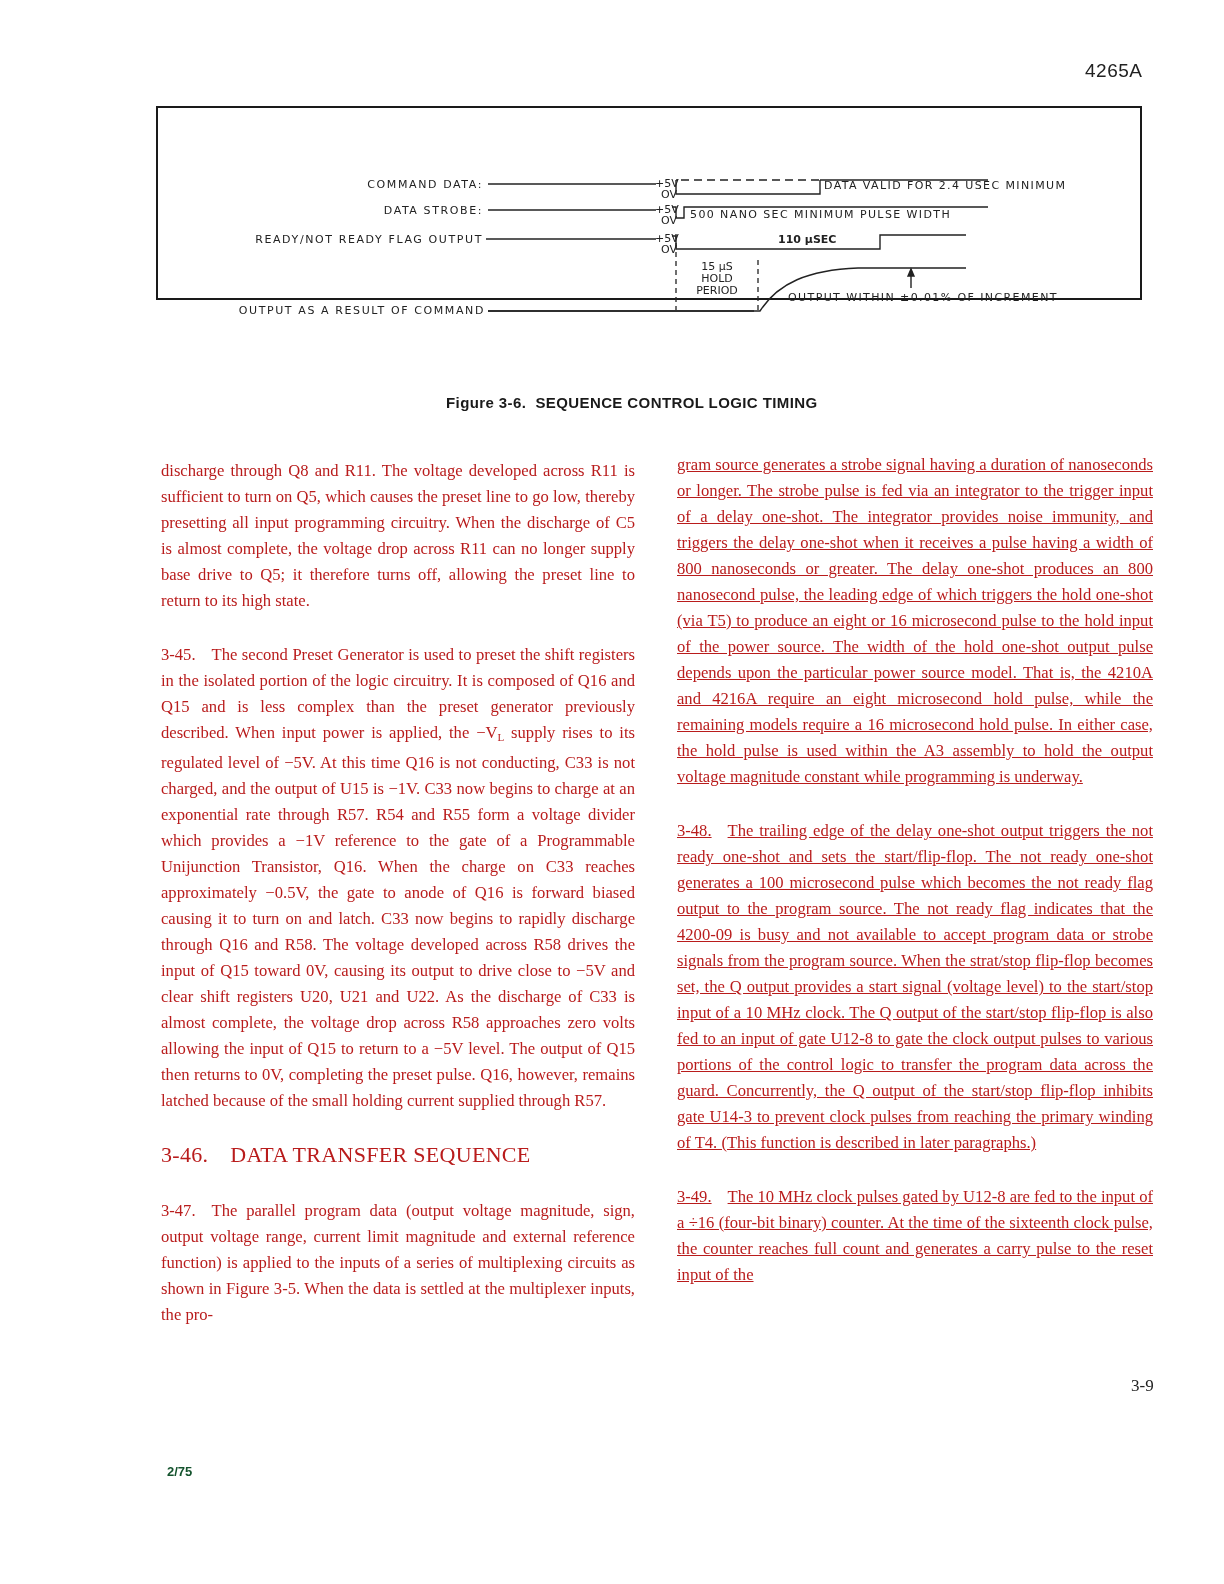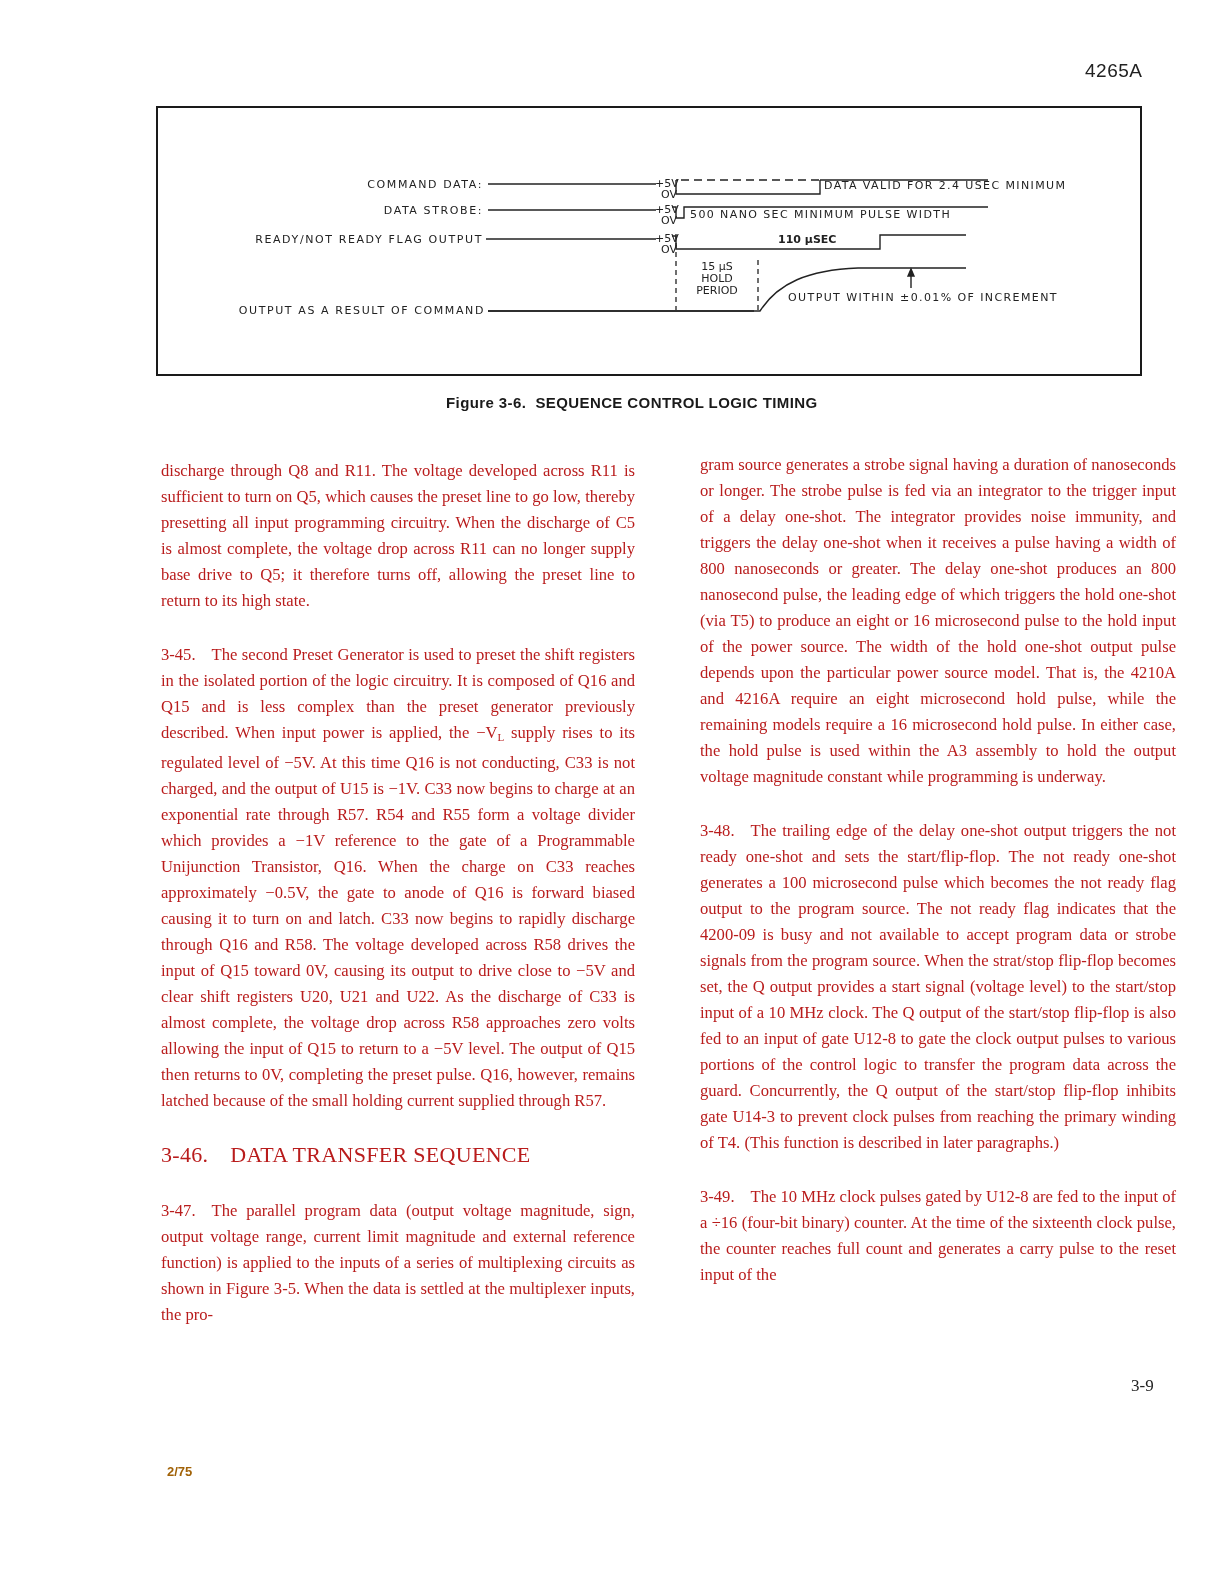--- a/index.html
+++ b/index.html
@@ -1,34 +1,34 @@
 <!DOCTYPE html>
 <html><head>
 <meta charset="utf-8">
 <style>
   html, body { margin:0; padding:0; background:#ffffff; }
   body { width:1224px; height:1584px; position:relative; overflow:hidden; color:#1a1a1a; }
   .page { position:absolute; inset:0; }
   .header-id { position:absolute; left:1085px; top:60px; font-family:"Liberation Sans", sans-serif; font-size:19px; color:#222; letter-spacing:0.5px; }
-  .figure-box { position:absolute; left:156px; top:106px; width:986px; height:270px; border:2px solid #1a1a1a; box-sizing:border-box; }
+  .figure-box { position:absolute; left:156px; top:106px; width:986px; height:194px; border:2px solid #1a1a1a; box-sizing:border-box; }
   .figure-svg { position:absolute; left:0; top:0; }
   .sig-label { font-family:"DejaVu Sans", sans-serif; font-size:11px; letter-spacing:1.6px; fill:#222; }
   .volt-label { font-family:"DejaVu Sans", sans-serif; font-size:11px; fill:#222; }
   .anno { font-family:"DejaVu Sans", sans-serif; font-size:11px; letter-spacing:1.4px; fill:#222; }
   .anno-bold { font-family:"DejaVu Sans", sans-serif; font-size:11px; font-weight:bold; fill:#222; }
   .fig-caption { position:absolute; left:446px; top:394px; font-family:"Liberation Sans", sans-serif; font-size:15px; font-weight:bold; color:#1a1a1a; letter-spacing:0.4px; }
   .fig-caption .fig-no { font-size:15px; }
   .col { position:absolute; font-family:"Liberation Serif", serif; font-size:16.6px; line-height:26px; text-align:justify; color:#b91c1c; }
   .col-left { left:161px; top:458px; width:474px; }
-  .col-right { left:700px; top:452px; width:476px; }
+  .col-right { left:677px; top:452px; width:476px;text-decoration:underline; }
   .para { margin:0 0 28px 0; }
   .para .num { margin-right:16px; }
   .section-head { margin:8px 0 30px 0; font-size:22px; letter-spacing:0.3px; }
   .section-head .num { margin-right:22px; }
-  .footer-left { position:absolute; left:167px; top:1464px; font-family:"Liberation Sans", sans-serif; font-size:13px; font-weight:bold; color:#a16207; }
+  .footer-left { position:absolute; left:167px; top:1464px; font-family:"Liberation Sans", sans-serif; font-size:13px; font-weight:bold; color:#14532d; }
   .footer-right { position:absolute; left:1131px; top:1376px; font-family:"Liberation Serif", serif; font-size:17px; color:#222; }
   sub { font-size:11px; vertical-align:-3px; }
 </style>
 </head>
 <body>
 
 <div class="page">
 
   <div class="header-id">4265A</div>
 

